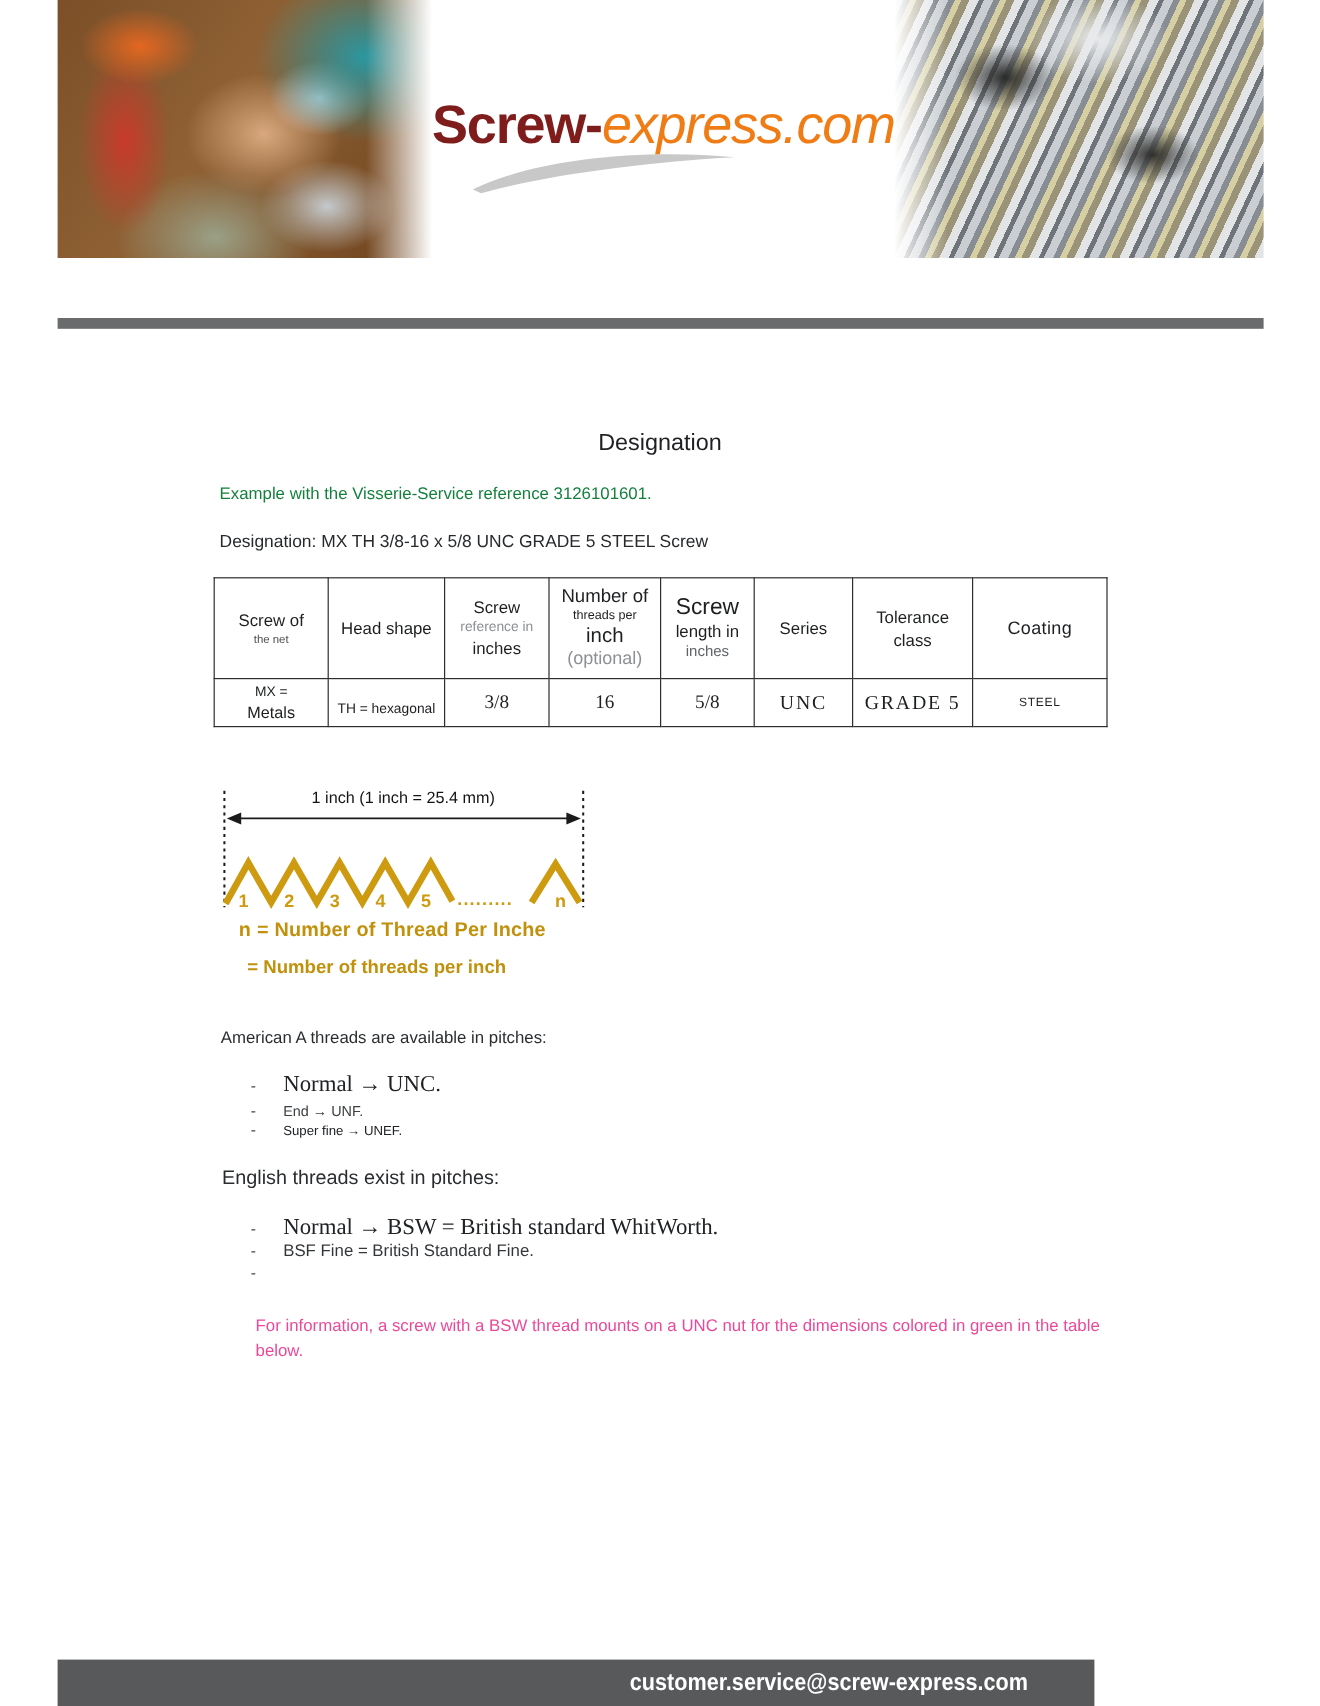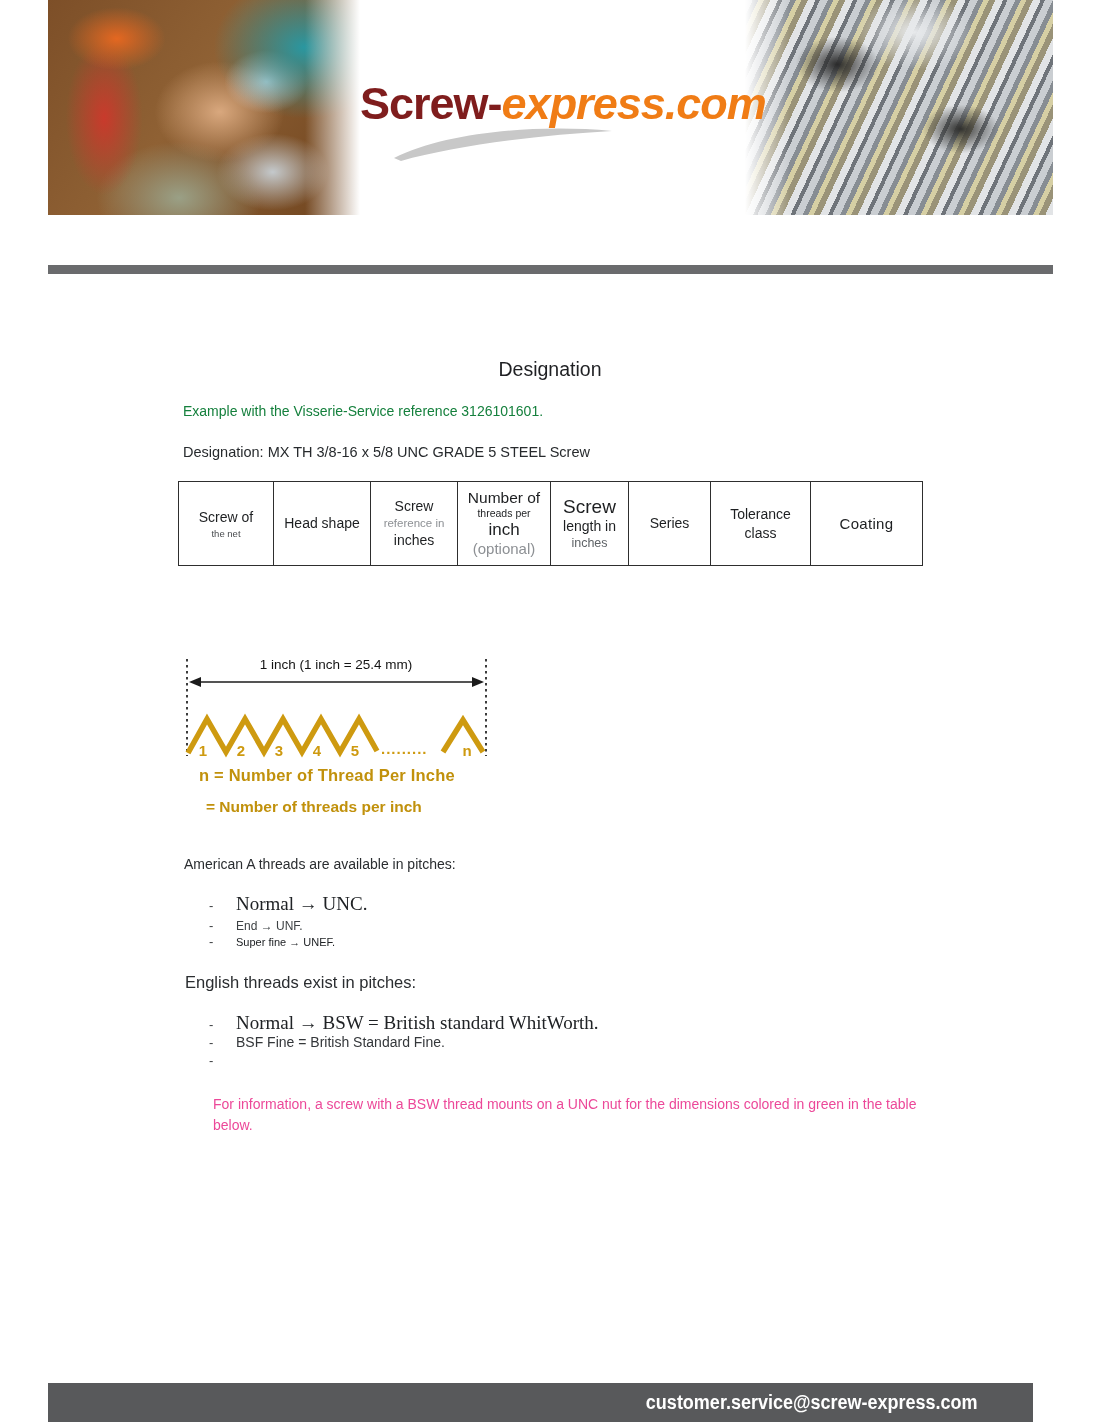--- a/index.html
+++ b/index.html
@@ -53,21 +53,21 @@
     z-index: 2;
   }
   .logo {
     position: absolute; top: 78px; left: 360px; width: 385px;
     text-align: center; white-space: nowrap; z-index: 3;
   }
   .logo .p1 {
     font-size: 45px; font-weight: 700; letter-spacing: -1px; color: #7f1d1d;
   }
   .logo .p2 {
-    font-size: 45px; font-weight: 700; font-style: italic; letter-spacing: -1px; color: #F07C15;
+    font-size: 45px; font-weight: 400; font-style: italic; letter-spacing: -1px; color: #F07C15;
   }
   .swoosh { position: absolute; top: 122px; left: 388px; z-index: 2; }
 
   .banner {
     position: absolute; top: 213px; left: 48px; width: 1005px; height: 52px;
     background: #E8701F; text-align: center; overflow: hidden;
   }
   .banner .banner-text {
     display: inline-block;
     font-size: 45px; font-weight: 800; color: #ffffff;
@@ -136,21 +136,21 @@
   .li-md .txt { font-size: 11px; }
   .li-md2 .txt { font-size: 14px; color: #34373a; }
   .t-enintro { position: absolute; top: 973px; left: 185px; font-size: 16.5px; color: #2a2d30; }
   .t-note {
     position: absolute; top: 1094px; left: 183px; width: 706px;
     font-size: 14px; line-height: 21px; color: #ec4899; margin-left: 30px;
   }
 
   
   .footer-bar {
-    position: absolute; top: 1383px; left: 48px; width: 985px; height: 39px;
+    position: absolute; top: 1383px; left: 48px; width: 864px; height: 39px;
     background: #58595B; text-align: right;
   }
   .footer-bar .email {
     display: inline-block; margin-right: 55px;
     font-size: 20px; font-weight: 700; color: #ffffff; line-height: 39px;
     transform: scaleX(0.9); transform-origin: right center;
   }
 </style>
 </head>
 <body>
@@ -213,20 +213,33 @@
         <div class="hl-norm">Series</div>
       </td>
       <td>
         <div class="hl-norm">Tolerance</div>
         <div class="hl-norm">class</div>
       </td>
       <td>
         <div class="hl-coat">Coating</div>
       </td>
     </tr>
+    <tr class="val">
+      <td>
+        <div class="vl-mx">MX =</div>
+        <div class="vl-metals">Metals</div>
+      </td>
+      <td class="vl-th">TH = hexagonal</td>
+      <td class="serif-val">3/8</td>
+      <td class="serif-val">16</td>
+      <td class="serif-val">5/8</td>
+      <td class="serif-val-sp">UNC</td>
+      <td class="serif-val-sp">GRADE 5</td>
+      <td class="vl-steel">STEEL</td>
+    </tr>
   </tbody>
     </table>
 
   <svg class="thread-diagram" width="310" height="106" viewBox="0 0 310 106">
 
     <line x1="4" y1="4" x2="4" y2="101" stroke="#1b1b1b" stroke-width="1.7" stroke-dasharray="2.6,3.4"></line>
     <line x1="303" y1="4" x2="303" y2="101" stroke="#1b1b1b" stroke-width="1.7" stroke-dasharray="2.6,3.4"></line>
 
     <line x1="12" y1="27" x2="295" y2="27" stroke="#1b1b1b" stroke-width="1.6"></line>
     <polygon points="6,27 18,22 18,32" fill="#1b1b1b"></polygon>

